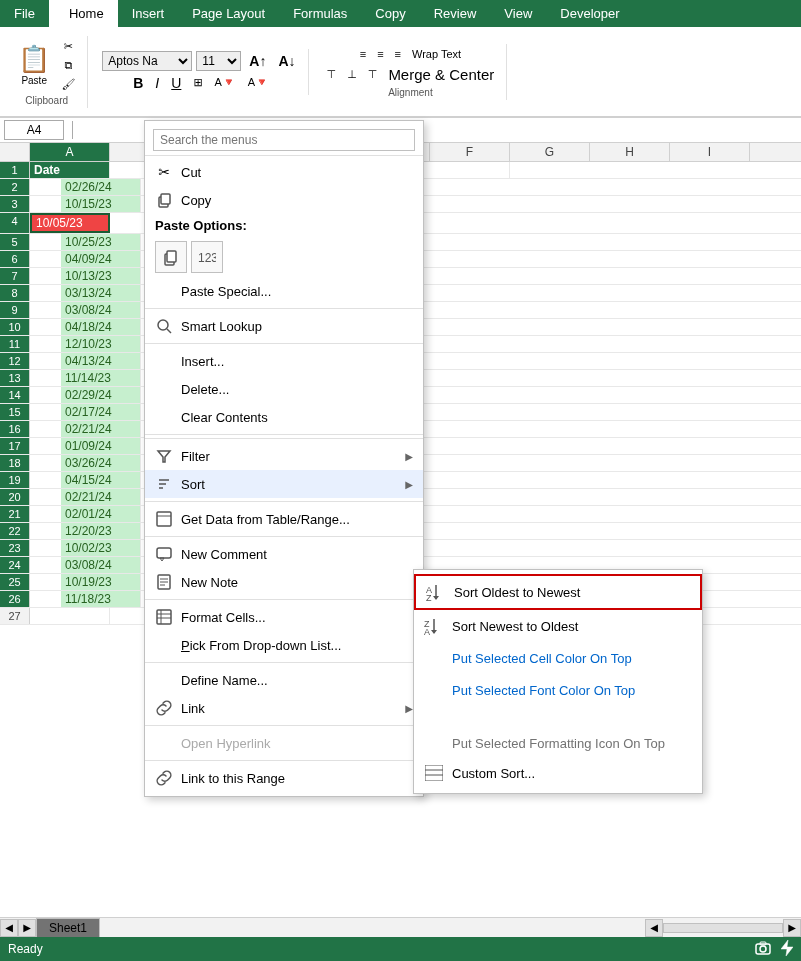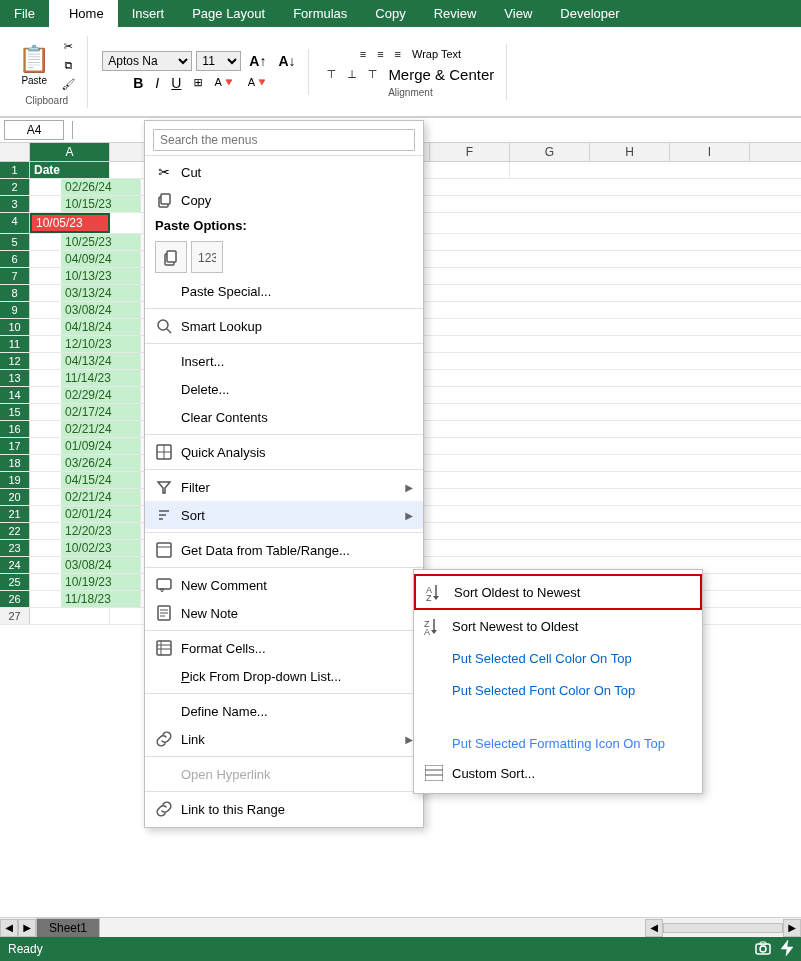--- a/index.html
+++ b/index.html
@@ -375,30 +375,20 @@
   </div>
   <div class="cm-item">
     <span class="cm-icon"></span>
     <span>Delete...</span>
   </div>
   <div class="cm-item">
     <span class="cm-icon"></span>
     <span>Clear Contents</span>
   </div>
   <div class="cm-separator"></div>
-  <div class="cm-item">
-    <span class="cm-icon">
-      <svg width="16" height="16" viewBox="0 0 16 16">
-          <rect x="1" y="1" width="14" height="14" rx="1" stroke="#555" stroke-width="1.5" fill="none"></rect>
-          <line x1="1" y1="8" x2="15" y2="8" stroke="#555" stroke-width="1"></line>
-          <line x1="8" y1="1" x2="8" y2="15" stroke="#555" stroke-width="1"></line>
-        </svg>
-    </span>
-    <span>Quick Analysis</span>
-  </div>
   <div class="cm-separator"></div>
   <div class="cm-item has-sub">
     <div style="display:flex;align-items:center;gap:8px">
       <span class="cm-icon">
         <svg width="16" height="16" viewBox="0 0 16 16">
             <polygon points="2,3 14,3 9,9 9,14 7,14 7,9" stroke="#555" stroke-width="1.5" fill="none"></polygon>
           </svg>
       </span>
       <span>Filter</span>
     </div>
@@ -524,21 +514,21 @@
   <div class="sub-item blue-text">
     <span class="sub-icon"></span>
     <span style="color:#0066cc;">Put Selected Cell Color On Top</span>
   </div>
   <div class="sub-item blue-text">
     <span class="sub-icon"></span>
     <span style="color:#0066cc;">Put Selected Font Color On Top</span>
   </div>
   <div class="sub-item blue-text">
     <span class="sub-icon"></span>
-    <span style="color:#3b82f6;margin-top:24px;">Put Selected Formatting Icon On Top</span>
+    <span style="color:#737373;margin-top:24px;">Put Selected Formatting Icon On Top</span>
   </div>
   <div class="sub-item">
     <span class="sub-icon">
       <svg width="18" height="16" viewBox="0 0 18 16">
           <rect x="0" y="0" width="18" height="16" rx="1" stroke="#555" stroke-width="1" fill="none"></rect>
           <line x1="0" y1="5" x2="18" y2="5" stroke="#555" stroke-width="1"></line>
           <line x1="0" y1="10" x2="18" y2="10" stroke="#555" stroke-width="1"></line>
         </svg>
     </span>
     <span>Custom Sort...</span>

